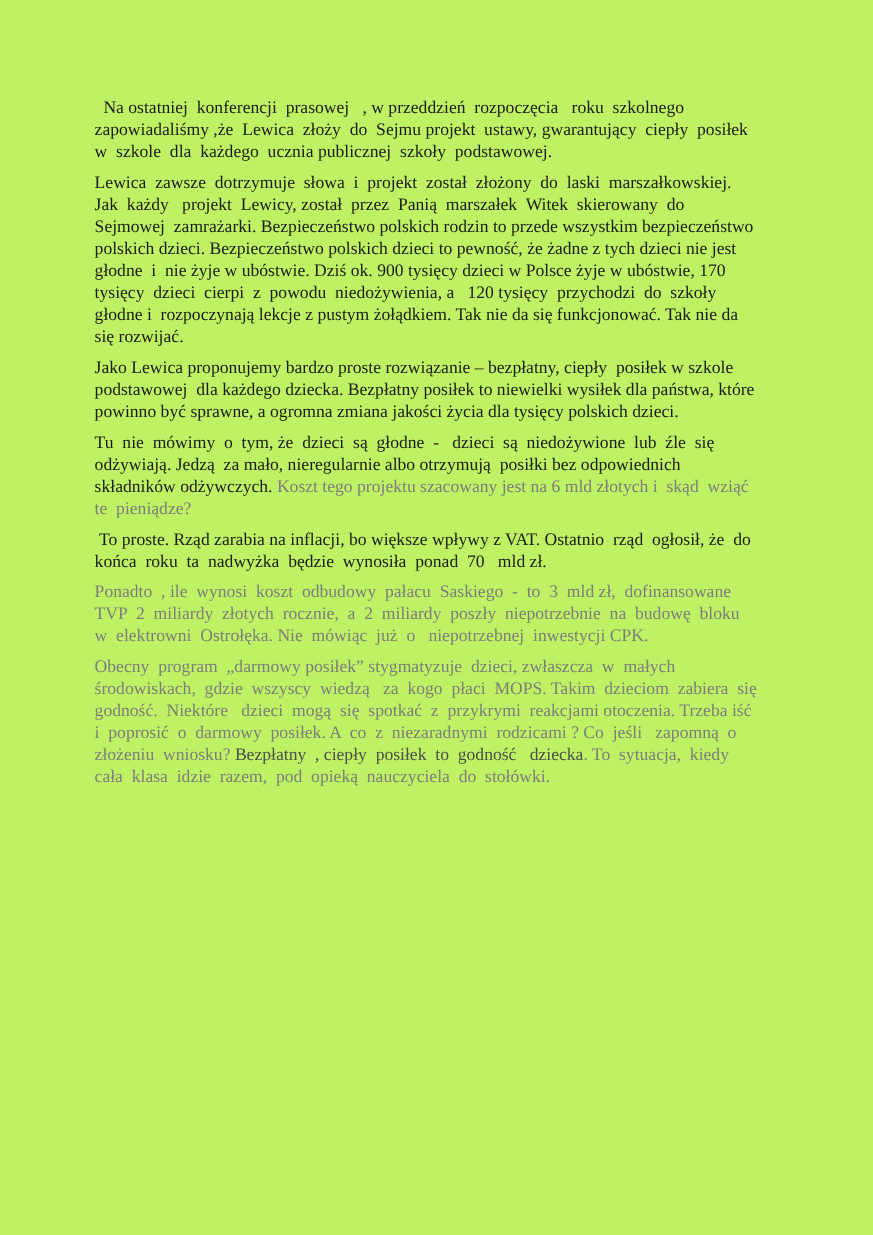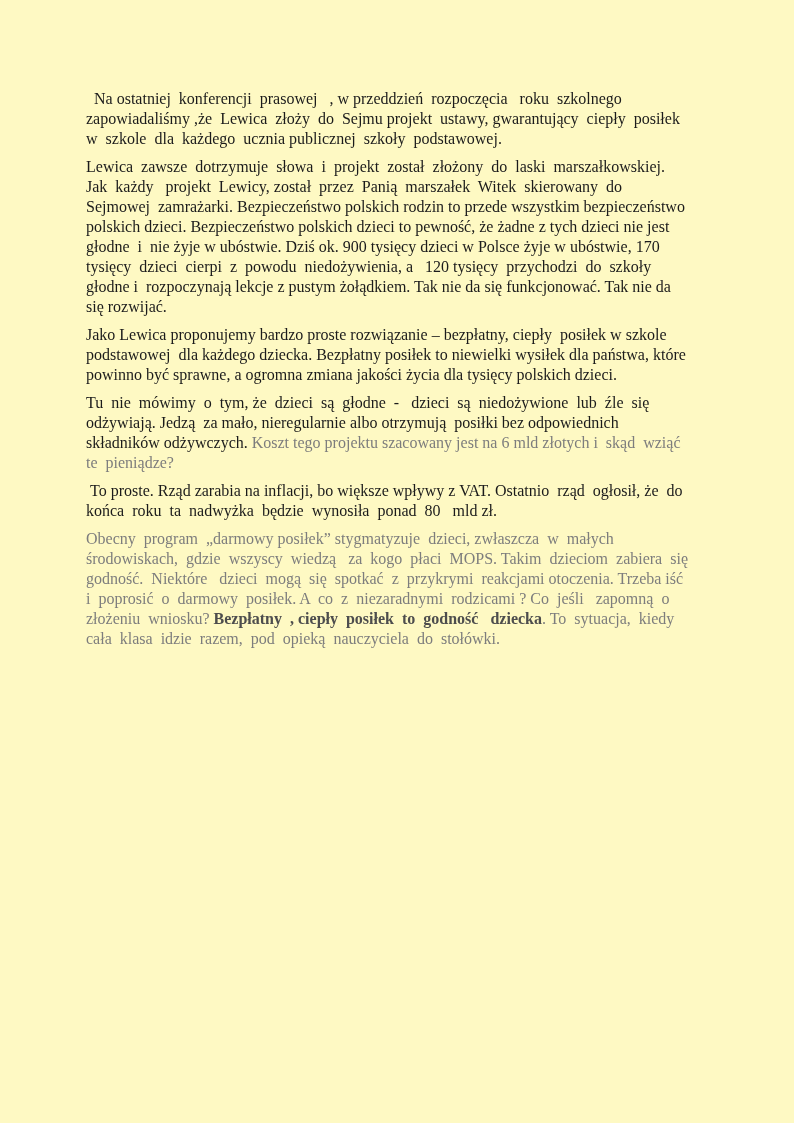--- a/index.html
+++ b/index.html
@@ -5,39 +5,39 @@
   * { box-sizing: border-box; }
   html, body {
     margin: 0; padding: 0;
     width: 794px; height: 1123px;
     background: #ffffff;
     font-family: "Liberation Serif", "DejaVu Serif", serif;
   }
   .page {
     position: relative;
     width: 794px; height: 1123px;
-    background: #fef9c3;
+    background: #bef264;
     overflow: hidden;
   }
   .doc {
     position: absolute;
     left: 86px; top: 89px;
     width: 650px;
     font-size: 16px;
     line-height: 20px;
     color: var(--body-text, #1b1b1b);
     text-align: left;
   }
   .doc p {
     margin: 0 0 8px 0;
     white-space: pre-wrap;
   }
   .run-black { color: var(--body-text, #1b1b1b); }
   .run-gray  { color: var(--muted-text, #7d7d7d); }
-  .run-bold  { color: var(--emphasis-text, #4d4d4d); font-weight: bold; }
+  .run-bold  { color: var(--emphasis-text, #4d4d4d); font-weight: normal; }
 </style>
 </head>
 <body style="background: rgb(255, 255, 255);">
 
 <div class="page">
   <div class="doc">
 
     <p><span class="run-black">  Na ostatniej  konferencji  prasowej   , w przeddzień  rozpoczęcia   roku  szkolnego
 zapowiadaliśmy ,że  Lewica  złoży  do  Sejmu projekt  ustawy, gwarantujący  ciepły  posiłek
 w  szkole  dla  każdego  ucznia publicznej  szkoły  podstawowej.</span></p>
@@ -54,22 +54,25 @@
     <p><span class="run-black">Jako Lewica proponujemy bardzo proste rozwiązanie – bezpłatny, ciepły  posiłek w szkole
 podstawowej  dla każdego dziecka. Bezpłatny posiłek to niewielki wysiłek dla państwa, które
 powinno być sprawne, a ogromna zmiana jakości życia dla tysięcy polskich dzieci.</span></p>
 
     <p><span class="run-black">Tu  nie  mówimy  o  tym, że  dzieci  są  głodne  -   dzieci  są  niedożywione  lub  źle  się
 odżywiają. Jedzą  za mało, nieregularnie albo otrzymują  posiłki bez odpowiednich
 składników odżywczych. </span><span class="run-gray">Koszt tego projektu szacowany jest na 6 mld złotych i  skąd  wziąć
 te  pieniądze?</span></p>
 
     <p><span class="run-black"> To proste. Rząd zarabia na inflacji, bo większe wpływy z VAT. Ostatnio  rząd  ogłosił, że  do
-końca  roku  ta  nadwyżka  będzie  wynosiła  ponad  80   mld zł.</span></p>
+końca  roku  ta  nadwyżka  będzie  wynosiła  ponad  70   mld zł.</span></p>
 
+    <p><span class="run-gray">Ponadto  , ile  wynosi  koszt  odbudowy  pałacu  Saskiego  -  to  3  mld zł,  dofinansowane
+TVP  2  miliardy  złotych  rocznie,  a  2  miliardy  poszły  niepotrzebnie  na  budowę  bloku
+w  elektrowni  Ostrołęka. Nie  mówiąc  już  o   niepotrzebnej  inwestycji CPK.</span></p>
 
     <p><span class="run-gray">Obecny  program  „darmowy posiłek” stygmatyzuje  dzieci, zwłaszcza  w  małych
 środowiskach,  gdzie  wszyscy  wiedzą   za  kogo  płaci  MOPS. Takim  dzieciom  zabiera  się
 godność.  Niektóre   dzieci  mogą  się  spotkać  z  przykrymi  reakcjami otoczenia. Trzeba iść
 i  poprosić  o  darmowy  posiłek. A  co  z  niezaradnymi  rodzicami ? Co  jeśli   zapomną  o
 złożeniu  wniosku? </span><span class="run-bold">Bezpłatny  , ciepły  posiłek  to  godność   dziecka</span><span class="run-gray">. To  sytuacja,  kiedy
 cała  klasa  idzie  razem,  pod  opieką  nauczyciela  do  stołówki.</span></p>
 
 
 

